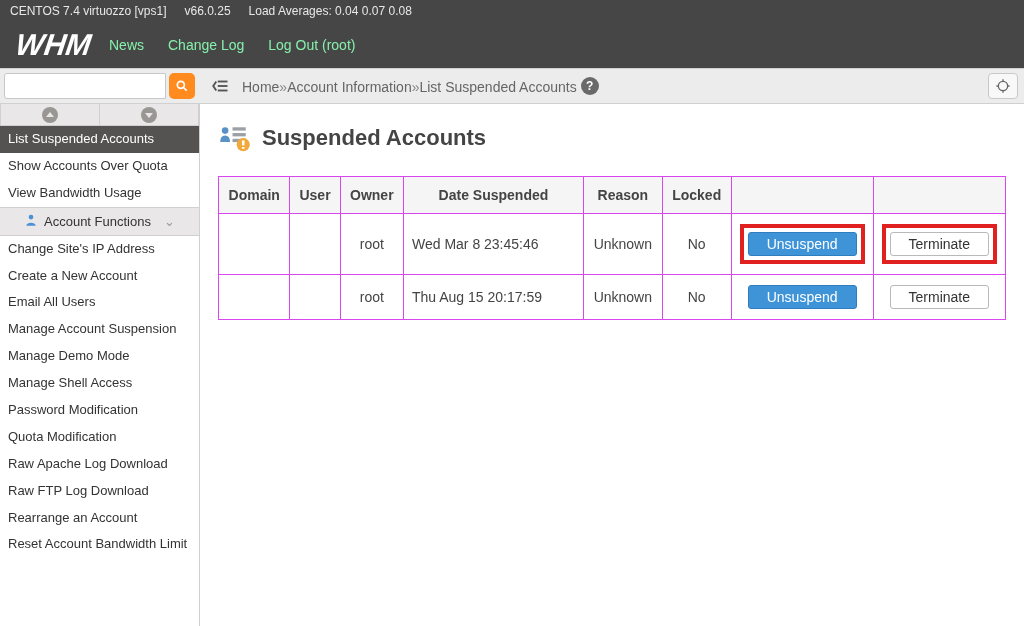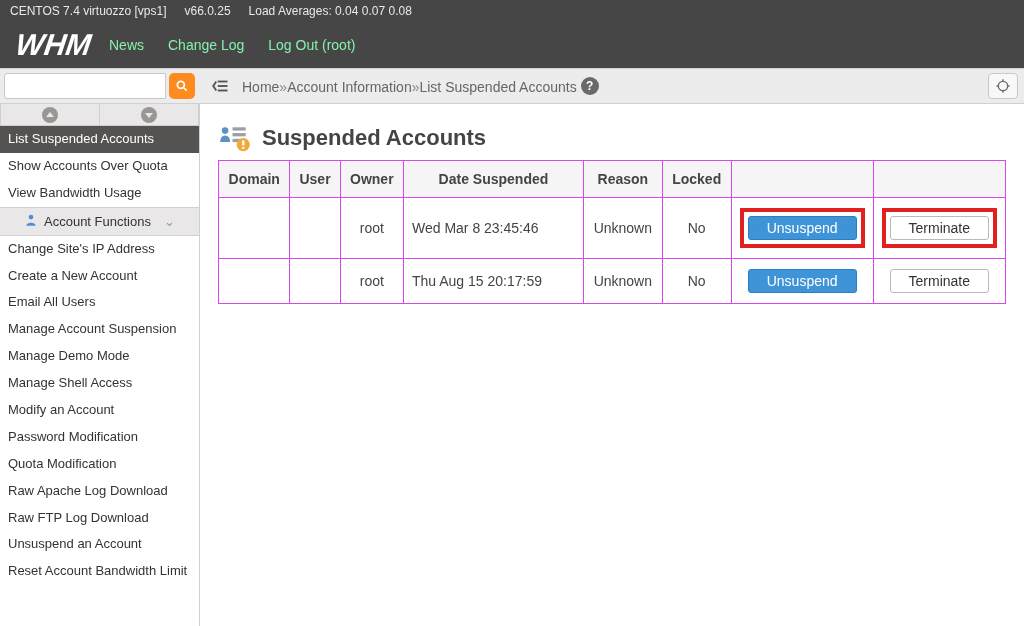--- a/index.html
+++ b/index.html
@@ -172,21 +172,21 @@
   
   .main {
     flex: 1;
     padding: 20px 18px;
     overflow: auto;
   }
   .page-title-row {
     display: flex;
     align-items: center;
     gap: 10px;
-    margin-bottom: 8px;
+    margin-bottom: 24px;
   }
   .page-title {
     font-size: 22px;
     font-weight: 700;
     color: #444;
   }
   .title-icon { display:flex; align-items:center; }
   table.accounts {
     border-collapse: collapse;
     width: 100%;
@@ -313,26 +313,25 @@
             </svg></span>
           <span>Account Functions</span>
           <span class="chev">⌄</span>
         </div>
         <div class="side-item">Change Site's IP Address</div>
         <div class="side-item">Create a New Account</div>
         <div class="side-item">Email All Users</div>
         <div class="side-item">Manage Account Suspension</div>
         <div class="side-item">Manage Demo Mode</div>
         <div class="side-item">Manage Shell Access</div>
-        <div class="side-item">Modify an Account</div>
         <div class="side-item">Password Modification</div>
         <div class="side-item">Quota Modification</div>
         <div class="side-item">Raw Apache Log Download</div>
         <div class="side-item">Raw FTP Log Download</div>
-        <div class="side-item">Unsuspend an Account</div>
+        <div class="side-item">Rearrange an Account</div>
         <div class="side-item">Reset Account Bandwidth Limit</div>
     </div>
   </div>
 
   <div class="main">
     <div class="page-title-row">
       <span class="title-icon">
         <svg width="34" height="28" viewBox="0 0 40 34">
           <circle cx="8" cy="8" r="4" fill="#5a91c7"></circle>
           <path d="M2,22 Q2,14 8,14 Q14,14 14,22 Z" fill="#5a91c7"></path>

